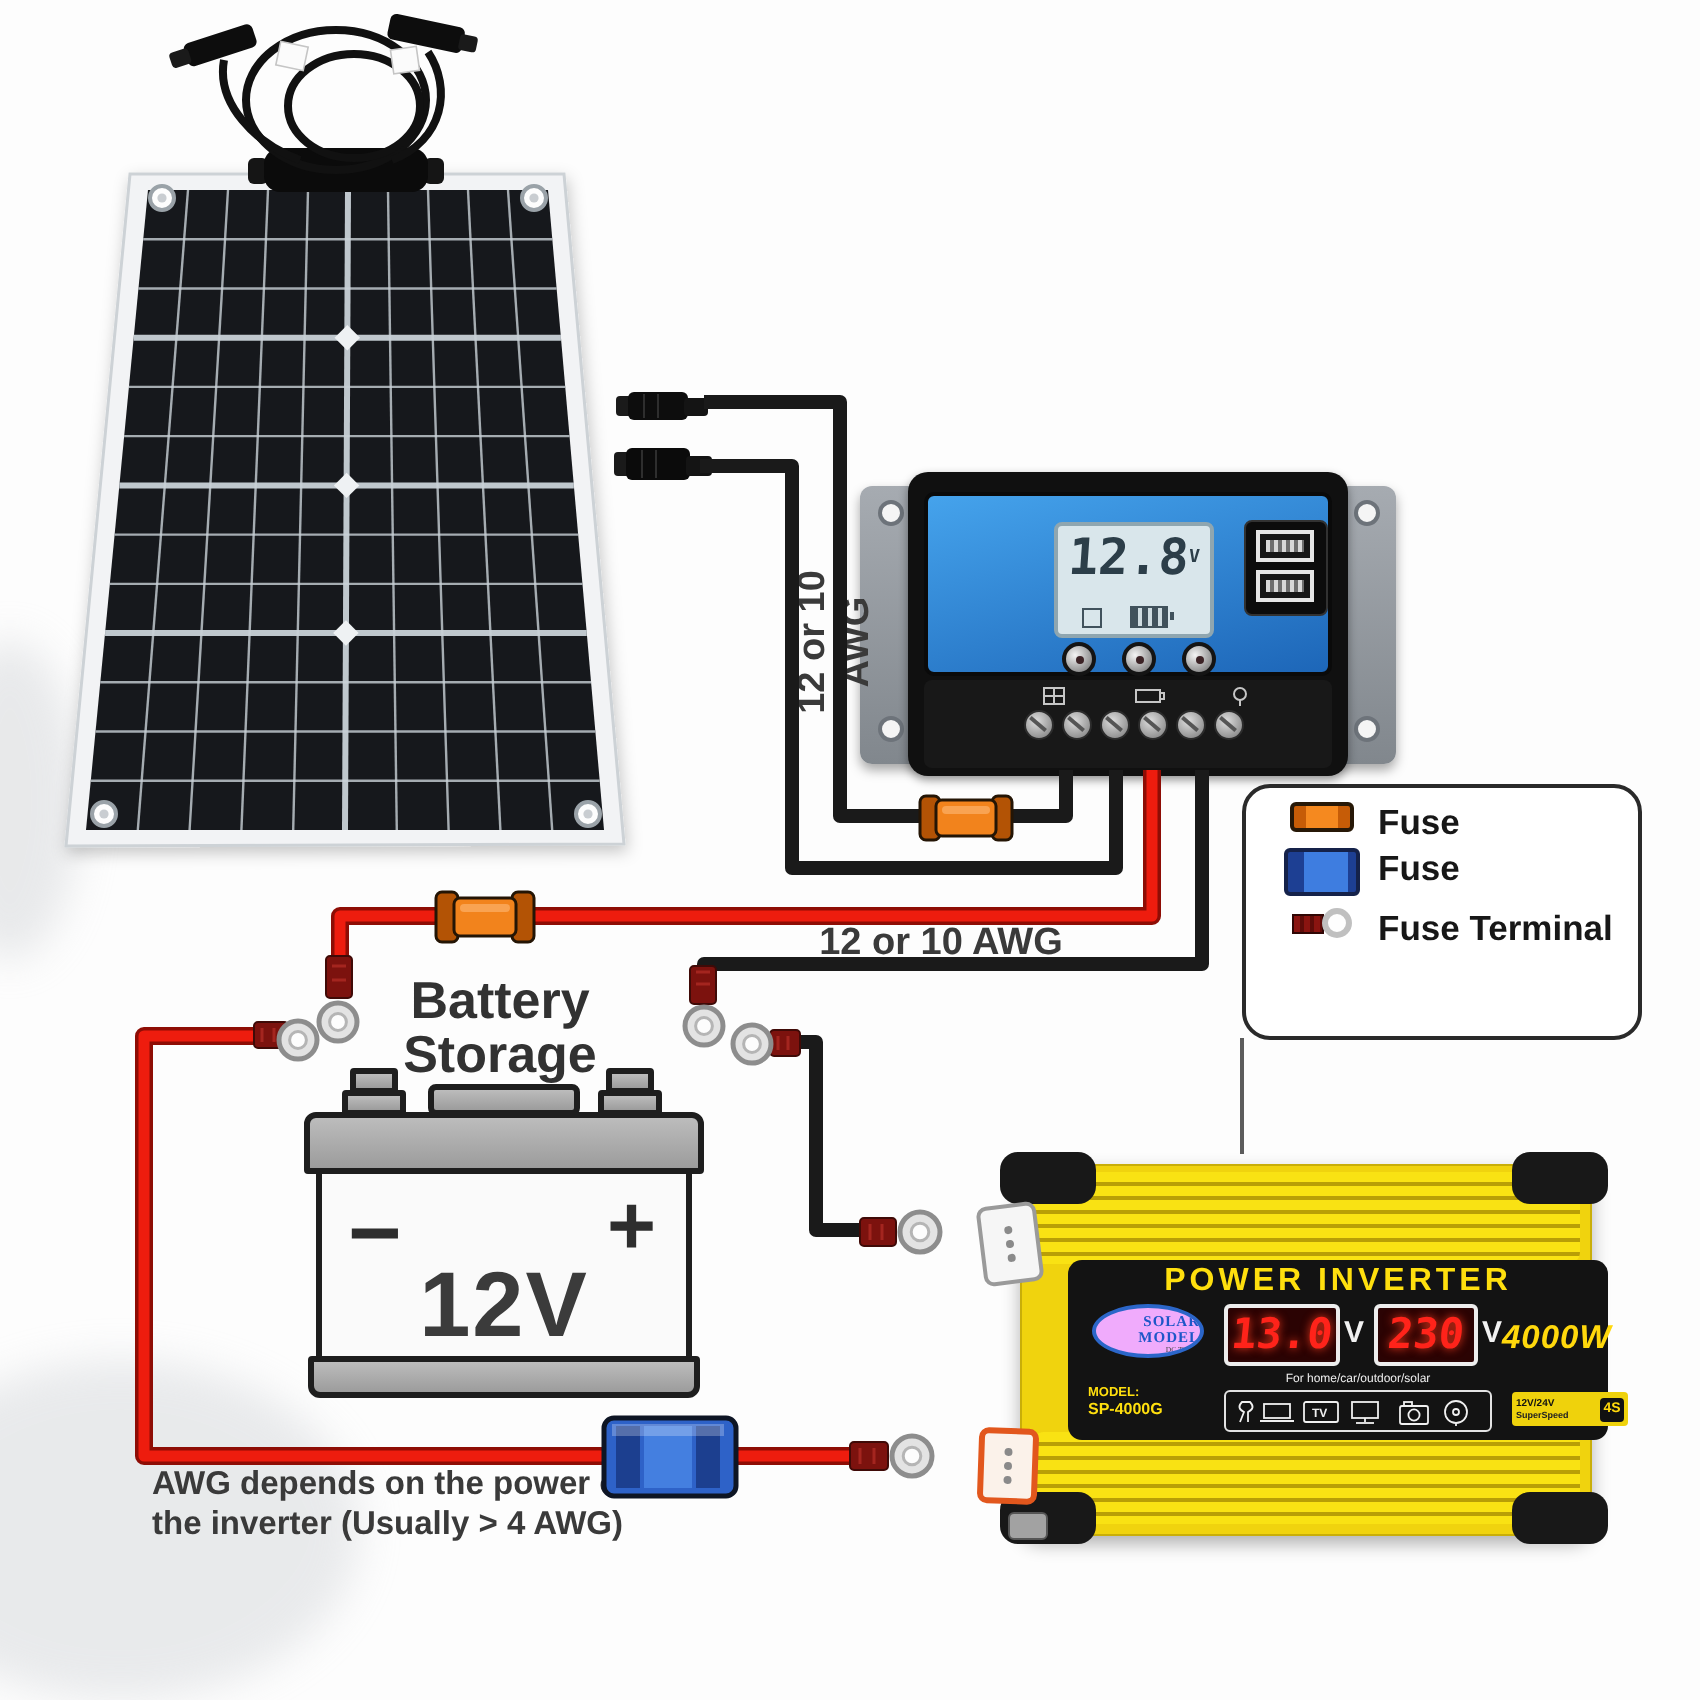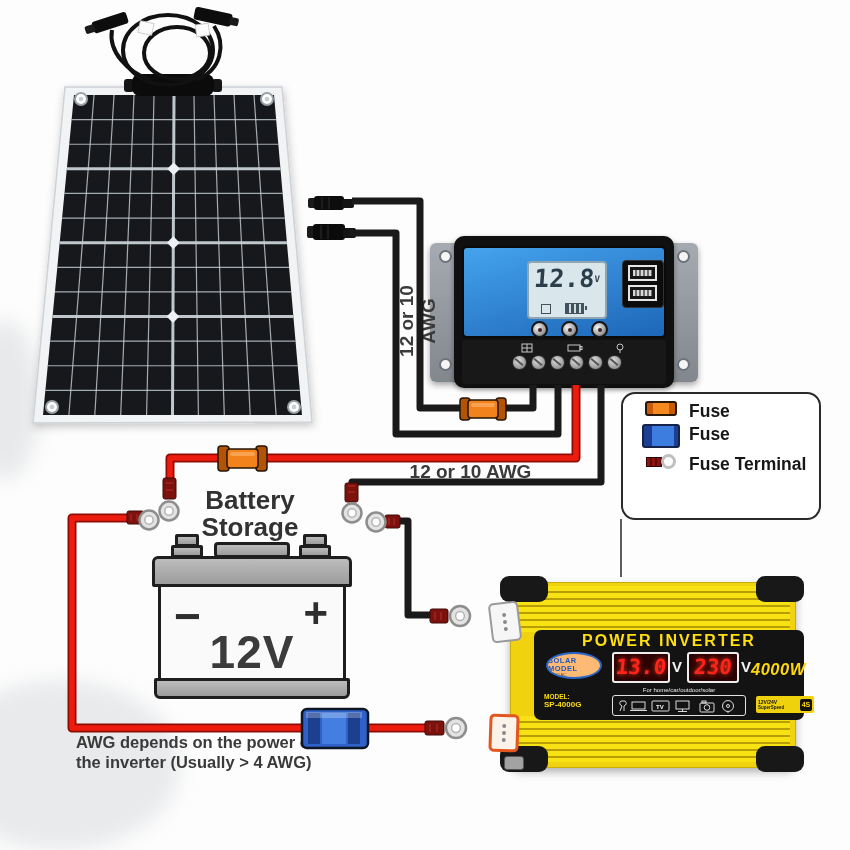--- a/index.html
+++ b/index.html
@@ -52,21 +52,21 @@
   
   .bat-part{border:3px solid #1e1e1e;box-sizing:border-box;}
   .bat-band{background:linear-gradient(180deg,#bcbcbc,#9c9c9c);}
   .bat-body{background:#fafafa;}
   
   .inv-body{background:#f0d30e;border-radius:10px;border:1px solid #c9ae08;box-sizing:border-box;box-shadow:0 4px 9px rgba(0,0,0,.3);}
   .inv-rib{background:repeating-linear-gradient(180deg,#f9e213 0 5px,#b89e06 5px 7px);border-radius:6px;}
   .inv-guard{background:#181818;border-radius:9px;}
   .inv-panel{background:#131313;border-radius:7px;}
   .inv-title{text-align:center;font-size:16px;font-weight:800;letter-spacing:2px;color:#ffdf0e;margin-top:2px;}
-  .inv-logo{background:#fdba74;border:2px solid #2b66c9;border-radius:50%;text-align:left;box-sizing:border-box;overflow:hidden;}
+  .inv-logo{background:#f0abfc;border:2px solid #2b66c9;border-radius:50%;text-align:right;box-sizing:border-box;overflow:hidden;font-family:Liberation Serif, serif;}
   .inv-logo .l1{font-size:7.5px;font-weight:800;color:#1d56c8;line-height:8px;margin-top:3px;letter-spacing:.5px;}
   .inv-logo .l2{font-size:7.5px;font-weight:800;color:#1d56c8;line-height:8px;letter-spacing:.5px;}
   .inv-logo .l3{font-size:3.8px;color:#444;line-height:5px;}
   .seg-box{border:2px solid #ededed;background:#2b0303;border-radius:3px;box-sizing:border-box;text-align:center;}
   .seg{font-family:"DejaVu Sans Mono",monospace;font-weight:800;font-size:21px;color:#ff231a;
        text-shadow:0 0 5px rgba(255,60,30,.9);transform:skewX(-6deg);line-height:26px;}
   .seg-unit{font-size:15px;font-weight:800;color:#f2f2f2;}
   .inv-watt{font-size:16.5px;font-weight:800;font-style:italic;color:#ffd80c;letter-spacing:.5px;}
   .uses-cap{font-size:6px;color:#eee;text-align:center;}
   .uses-box{border:1.2px solid #e3e3e3;border-radius:3px;box-sizing:border-box;}

